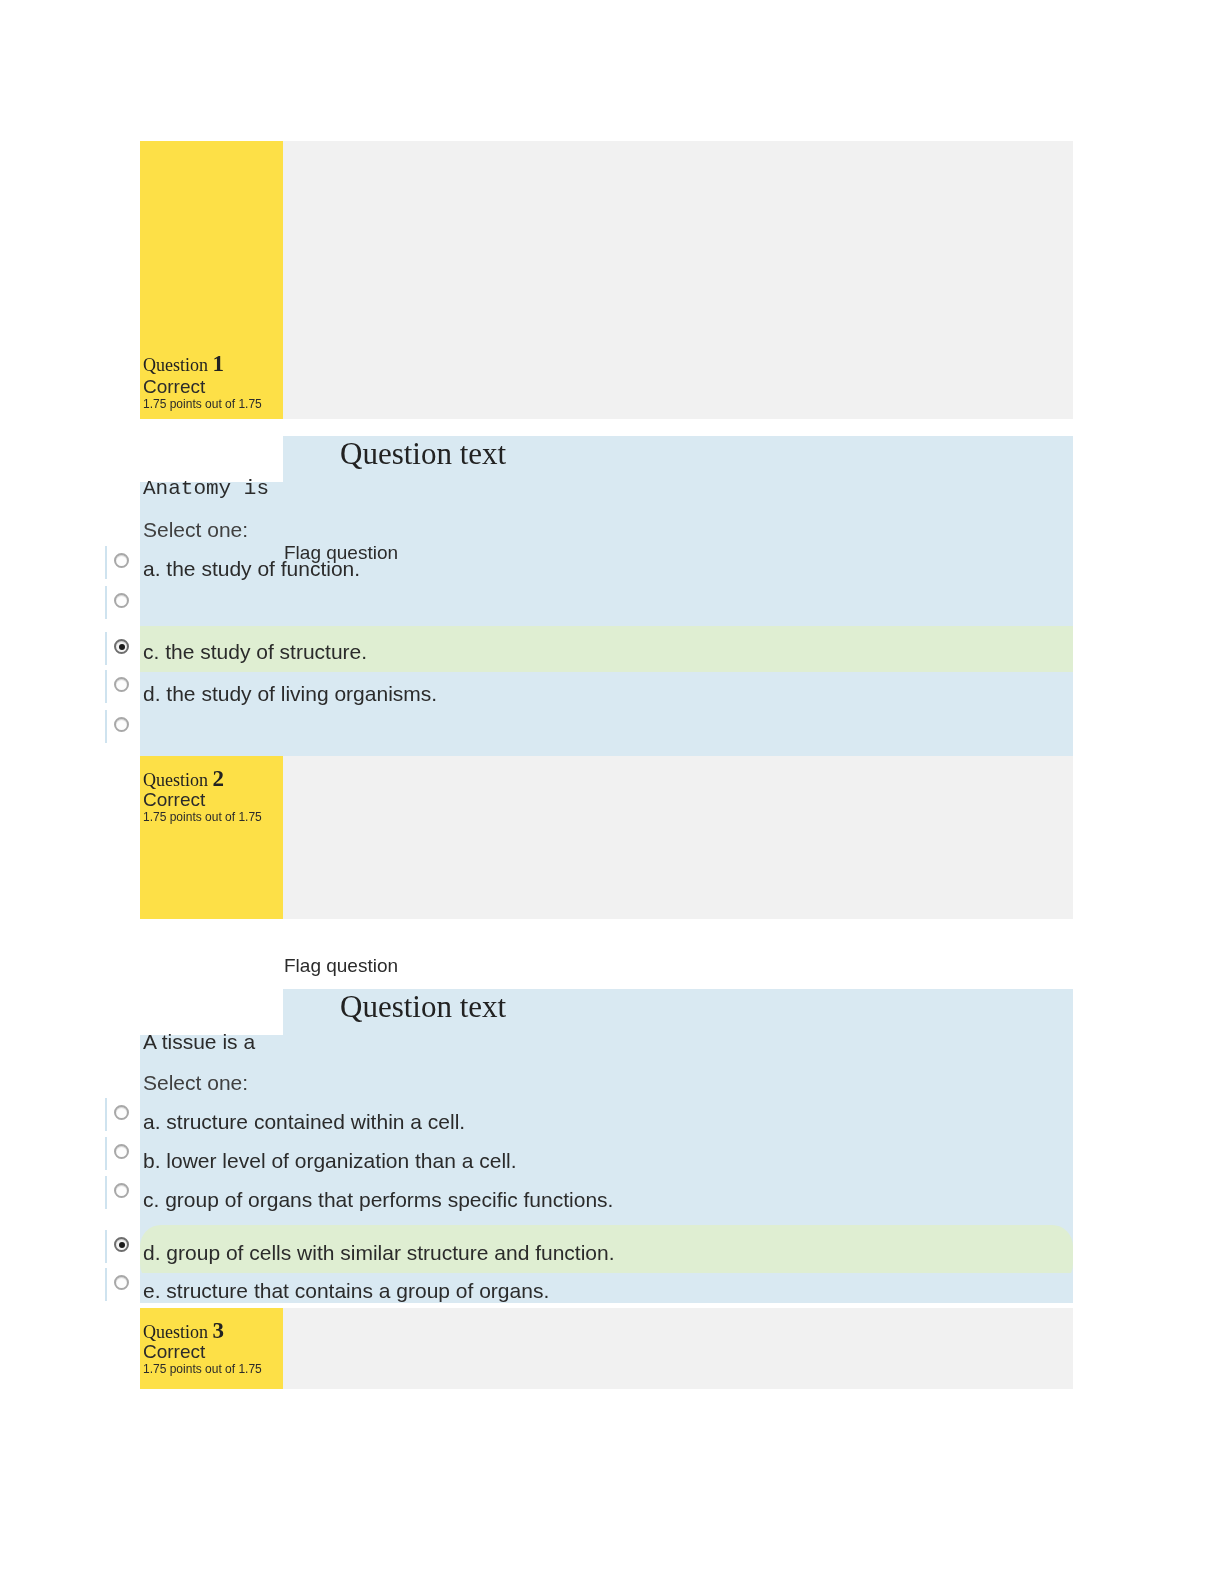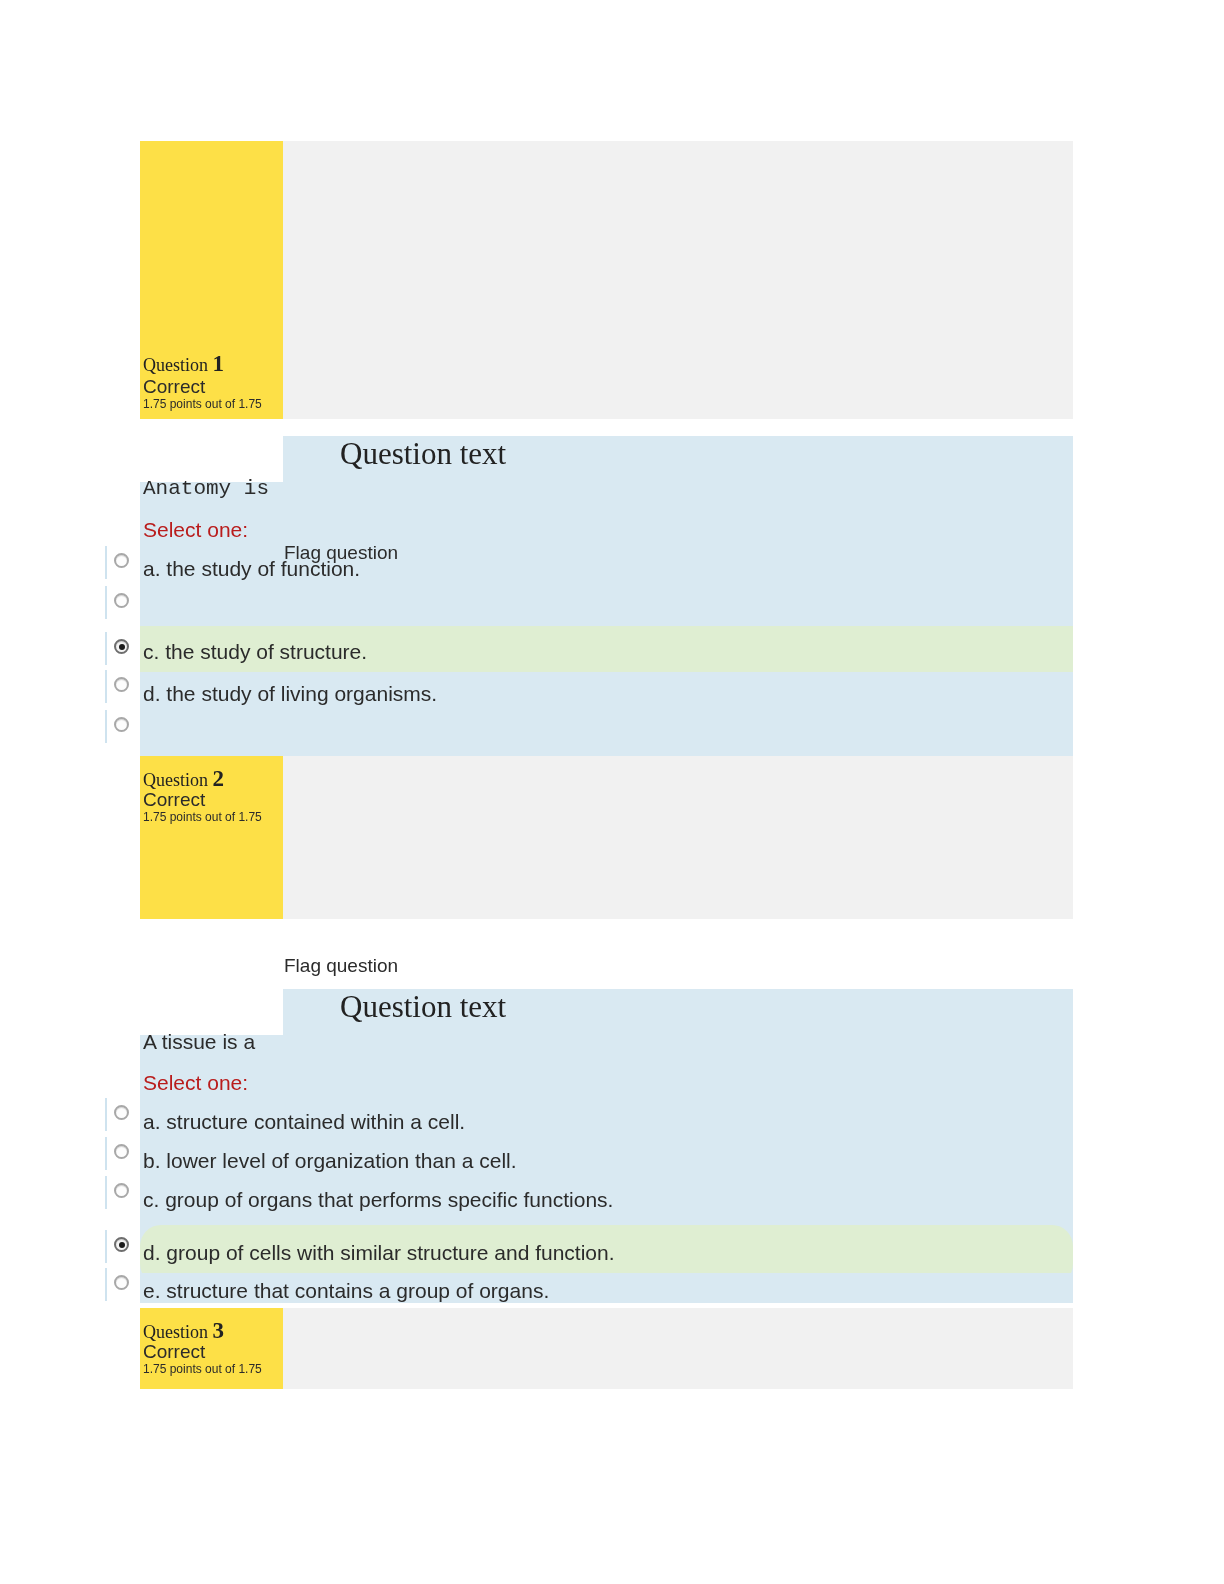--- a/index.html
+++ b/index.html
@@ -108,21 +108,21 @@
     position: absolute;
     left: 3px;
     font-size: 21px;
     color: #2b2b2b;
     white-space: nowrap;
   }
   .qbody .selectone {
     position: absolute;
     left: 3px;
     font-size: 21px;
-    color: #b91c1c;
+    color: #404040;
     white-space: nowrap;
   }
 
   
   .optrow {
     position: absolute;
     left: 0;
     width: 933px;
     background: #d9e9f2;
   }

